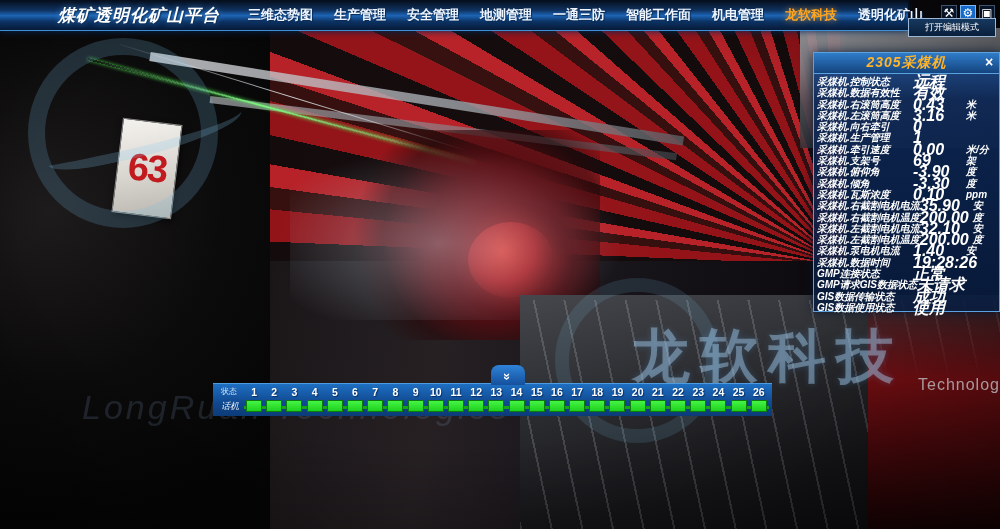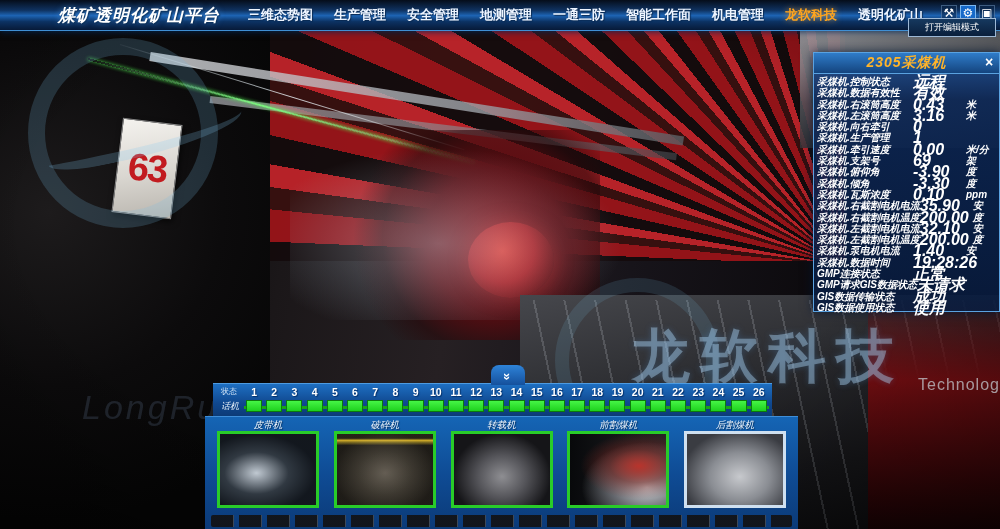--- a/index.html
+++ b/index.html
@@ -45,21 +45,21 @@
   
   .wm-circle1{position:absolute;left:28px;top:38px;width:190px;height:190px;border-radius:50%;border:17px solid rgba(120,190,230,.20);}
   .wm-circle2{position:absolute;left:555px;top:278px;width:165px;height:165px;border-radius:50%;border:14px solid rgba(120,190,230,.14);}
   .wm-swoosh{position:absolute;left:45px;top:120px;width:200px;height:36px;border-bottom:10px solid rgba(130,200,240,.22);border-radius:0 0 90% 40%;transform:rotate(-12deg);}
   .wm-cn{position:absolute;left:632px;top:318px;font-size:58px;font-weight:bold;letter-spacing:10px;
     color:rgba(175,215,245,.42);text-shadow:0 0 6px rgba(80,140,200,.3);white-space:nowrap;}
   .wm-en{position:absolute;left:918px;top:376px;font-size:16px;color:rgba(195,200,205,.75);letter-spacing:1px;}
   .wm-en-full{position:absolute;left:82px;top:388px;font-size:34px;font-style:italic;color:rgba(140,175,215,.16);letter-spacing:3px;white-space:nowrap;}
 
   
-  .nav{position:absolute;left:0;top:0;width:1000px;height:31px;z-index:10;display:flex;align-items:center;
+  .nav{position:absolute;left:0;top:0;width:908px;height:31px;z-index:10;display:flex;align-items:center;
     background:linear-gradient(180deg,#050d1a 0%,#0f3260 34%,#1d64b4 52%,#0c3263 72%,#071a38 100%);
     border-bottom:1px solid #3f8fd4;box-shadow:0 1px 6px rgba(0,40,90,.8);}
   .nav-logo{margin-left:58px;font-size:17px;font-weight:bold;color:#fff;font-style:italic;letter-spacing:1px;
     text-shadow:1px 1px 2px #06294f,0 0 6px rgba(90,170,255,.6);white-space:nowrap;}
   .nav-items{display:flex;margin-left:28px;gap:21px;}
   .nav-item{font-size:13px;font-weight:bold;color:#eef5ff;cursor:pointer;white-space:nowrap;
     text-shadow:1px 1px 1px #0a2a52;}
   .nav-item.active{color:#ffa51e;text-shadow:0 0 6px rgba(255,160,30,.7);}
   .tb-icons{position:absolute;right:5px;top:5px;display:flex;gap:3px;z-index:11;}
   .tb-icon{width:16px;height:16px;display:flex;align-items:center;justify-content:center;color:#fff;
@@ -389,39 +389,14 @@
         <span class="cell-num">25</span>
         <div class="cell-blk"></div>
       </div>
         <div class="cell">
         <span class="cell-num">26</span>
         <div class="cell-blk"></div>
       </div>
       </div>
   </div>
 
-  <div class="camstrip">
-    <div class="cams">
-        <div class="cam">
-        <div class="cam-label">皮带机</div>
-        <div class="cam-thumb"></div>
-      </div>
-        <div class="cam">
-        <div class="cam-label">破碎机</div>
-        <div class="cam-thumb"></div>
-      </div>
-        <div class="cam">
-        <div class="cam-label">转载机</div>
-        <div class="cam-thumb"></div>
-      </div>
-        <div class="cam">
-        <div class="cam-label">前割煤机</div>
-        <div class="cam-thumb"></div>
-      </div>
-        <div class="cam">
-        <div class="cam-label">后割煤机</div>
-        <div class="cam-thumb"></div>
-      </div>
-      </div>
-    <div class="filmstrip"></div>
-  </div>
 
 </div>
 
 </body></html>

